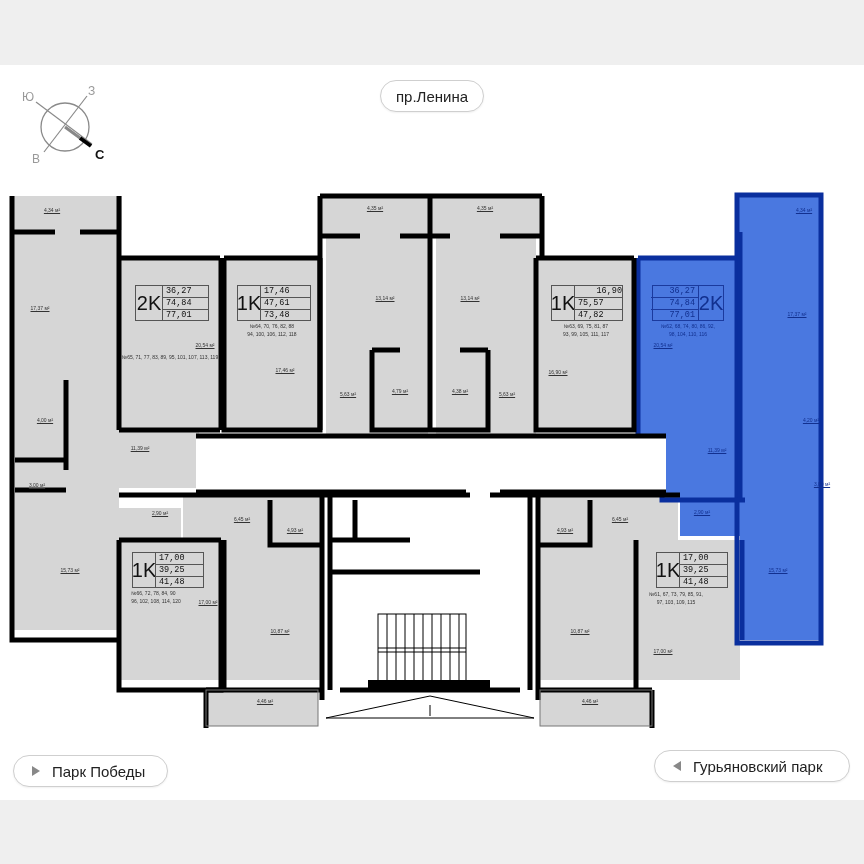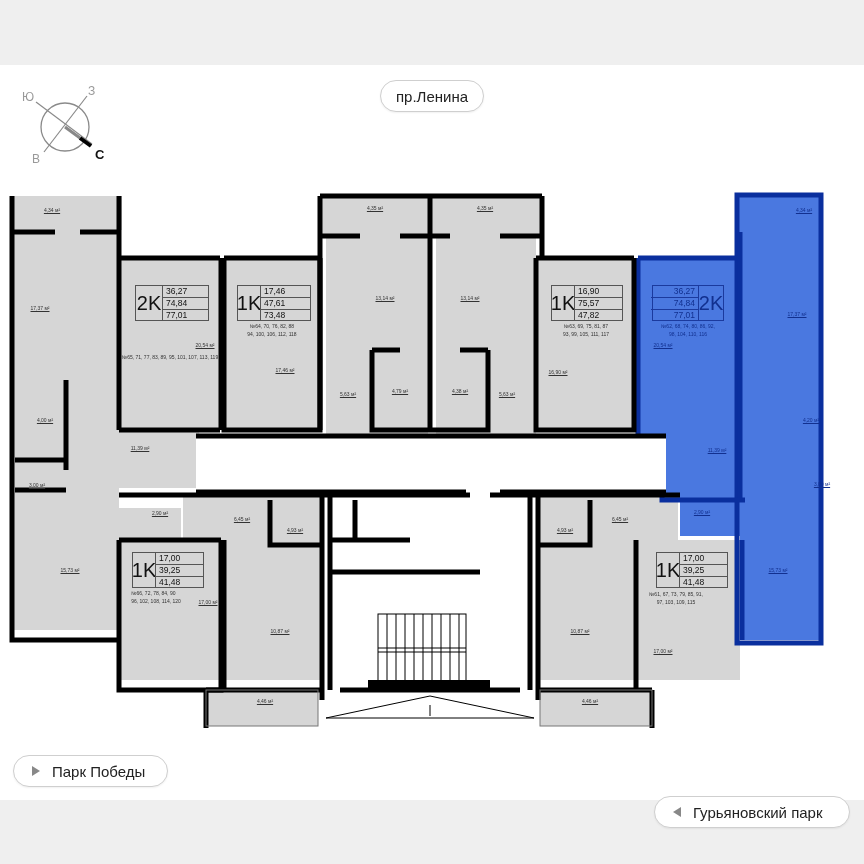--- a/index.html
+++ b/index.html
@@ -10,21 +10,21 @@
   .pill{position:absolute;height:32px;border:1px solid #cfcfcf;border-radius:16px;background:#fff;display:flex;align-items:center;box-sizing:border-box;font-size:15px;color:#222;box-shadow:0 1px 2px rgba(0,0,0,0.06);cursor:pointer;}
   .pill .tri{width:0;height:0;border-top:5px solid transparent;border-bottom:5px solid transparent;margin-right:12px;}
   .pill .tri.right{border-left:8px solid #888;}
   .pill .tri.left{border-right:8px solid #888;}
   .compass{position:absolute;left:0;top:60px;width:200px;height:120px;}
   .plan{position:absolute;left:0;top:0;width:864px;height:864px;}
   .room-label{position:absolute;font-size:5px;color:#333;text-decoration:underline;white-space:nowrap;transform:translateX(-50%);}
   .badge{position:absolute;display:flex;border:1px solid #555;background:transparent;box-sizing:border-box;}
   .badge .type{font-size:20px;color:#111;display:flex;align-items:center;justify-content:center;}
   .badge .vals{display:flex;flex-direction:column;}
-  .badge .vals span{font-size:8.5px;color:#111;border-left:1px solid #555;border-top:1px solid #555;height:11px;line-height:11px;padding-left:3px;}
+  .badge .vals span{font-size:8.5px;color:#111;border-left:1px solid #555;border-top:1px solid #555;height:11px;line-height:11px;padding-left:3px;font-family:Liberation Mono, monospace;}
   .badge .vals span:first-child{border-top:none;}
   .nums{position:absolute;font-size:5px;color:#333;text-align:center;line-height:8px;white-space:nowrap;transform:translateX(-50%);}
   .unit{position:absolute;cursor:pointer;}
   .hl .badge{border-color:#1b3a9e;}
   .hl .badge .type,.hl .badge .vals span{color:#12308f;border-color:#1b3a9e;}
   .hl .nums,.hl .room-label{color:#12308f;}
 </style>
 </head>
 <body>
 
@@ -208,21 +208,21 @@
   <div class="nums" style="left:272px;top:322px;">
       <div>№64, 70, 76, 82, 88</div>
       <div>94, 100, 106, 112, 118</div>
     </div>
 </div>
 
 <div class="unit">
   <div class="badge" style="left:551px;top:285px;width:72px;height:36px;">
     <div class="type" style="width:22px;">1K</div>
     <div class="vals">
-        <span style="width:44px;">16,90</span>
+        <span style="width:44px;text-align:right;">16,90</span>
         <span>75,57</span>
         <span>47,82</span>
       </div>
   </div>
   <div class="nums" style="left:586px;top:322px;">
       <div>№63, 69, 75, 81, 87</div>
       <div>93, 99, 105, 111, 117</div>
     </div>
 </div>
 
@@ -268,16 +268,16 @@
   <div class="nums" style="left:676px;top:590px;">
       <div>№61, 67, 73, 79, 85, 91,</div>
       <div>97, 103, 109, 115</div>
     </div>
 </div>
 
 <div class="pill" style="left:13px;top:755px;width:155px;padding-left:18px;">
   <span class="tri right"></span>
   <span>Парк Победы</span>
 </div>
-<div class="pill" style="left:654px;top:796px;width:196px;padding-left:18px;">
+<div class="pill" style="left:654px;top:750px;width:196px;padding-left:18px;">
   <span class="tri left"></span>
   <span>Гурьяновский парк</span>
 </div>
 
 </body></html>

